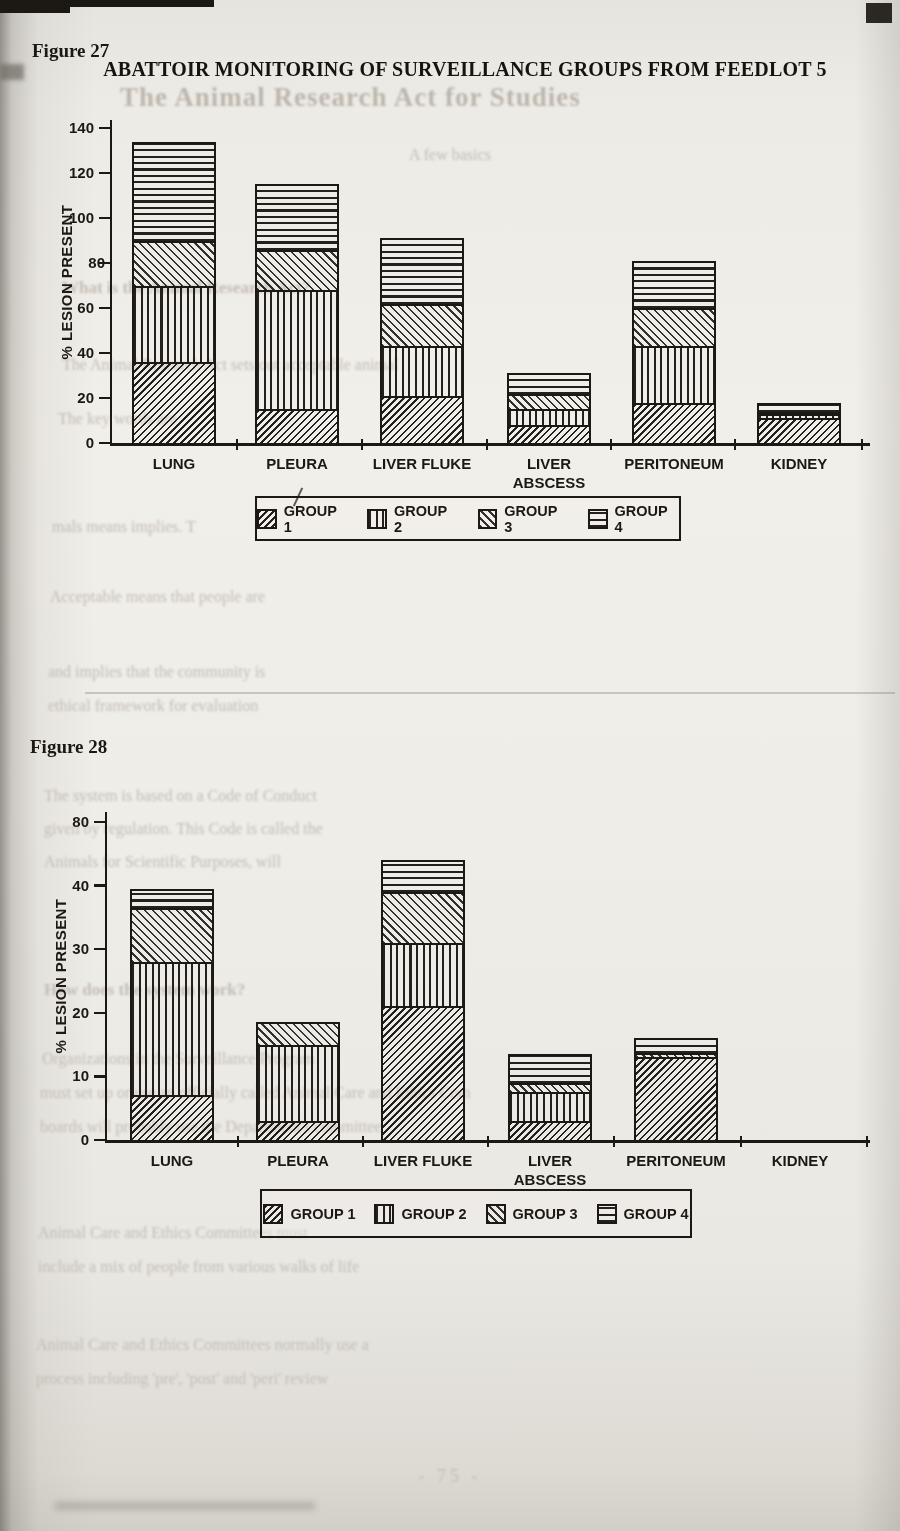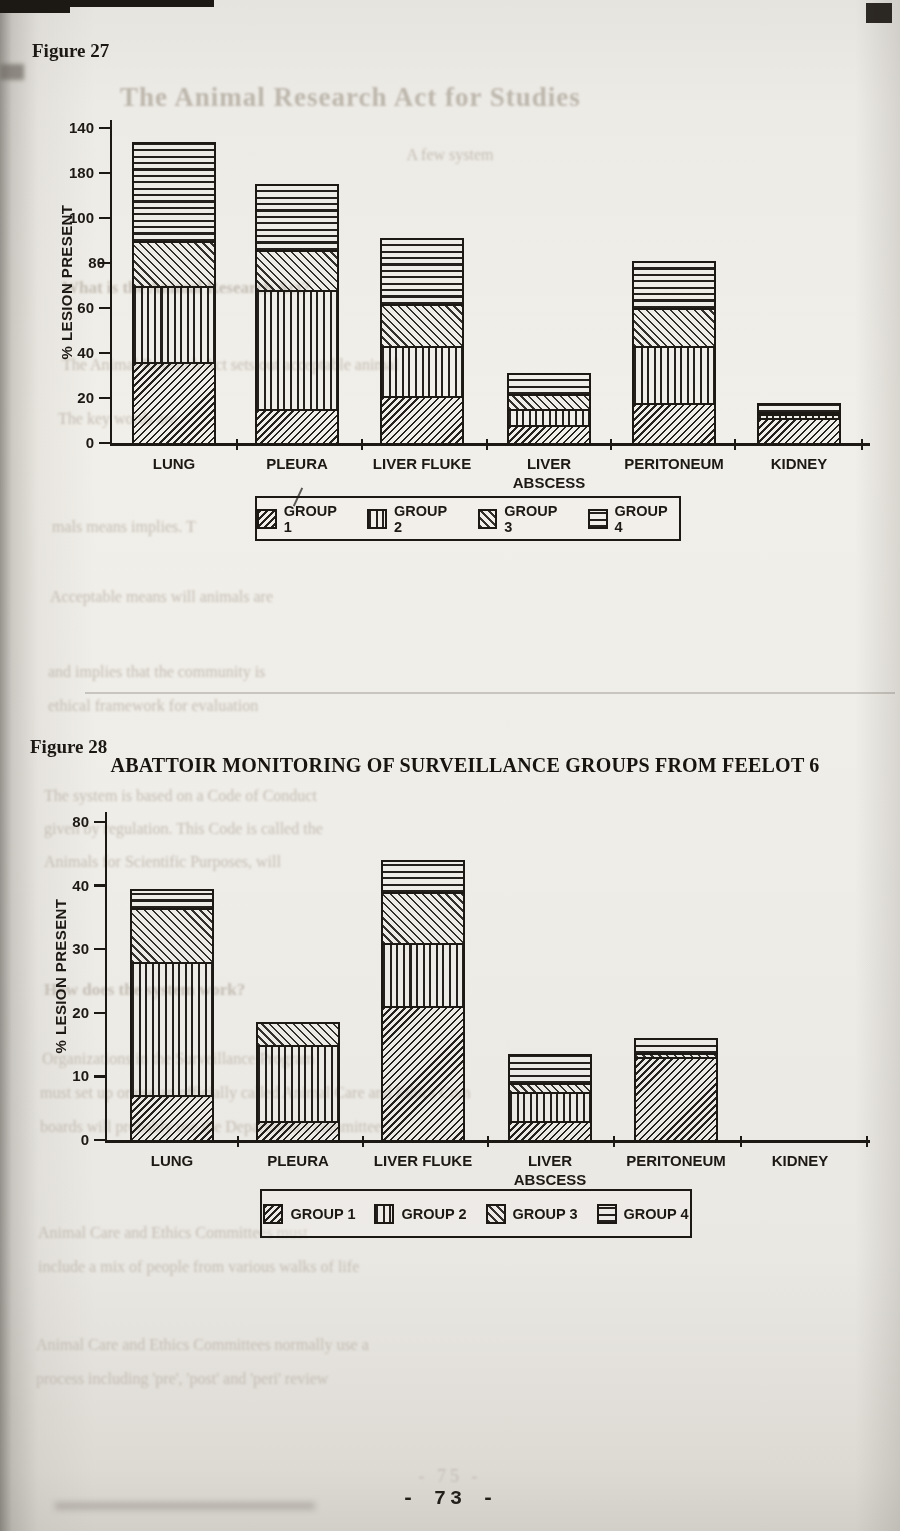--- a/index.html
+++ b/index.html
@@ -37,60 +37,61 @@
 
   <div class="abs ink" style="left:0;top:0;width:214px;height:7px;"></div>
   <div class="abs ink" style="left:0;top:0;width:70px;height:13px;"></div>
   <div class="abs ink" style="left:866px;top:3px;width:26px;height:20px;opacity:.92;"></div>
   <div class="abs" style="left:0;top:64px;width:24px;height:16px;background:#6a655e;filter:blur(2px);opacity:.65;"></div>
   <div class="abs" style="left:85px;top:692px;width:810px;height:1.5px;background:rgba(110,104,96,.30);filter:blur(.4px);"></div>
   <div class="abs" style="left:55px;top:1502px;width:260px;height:8px;background:rgba(120,114,106,.35);filter:blur(3px);"></div>
 
   <div id="ghost" class="abs" style="left:0;top:0;width:900px;height:1531px;">
       <div class="ghost-line" style="left: 120px; top: 82px; font-size: 27px; width: 660px; font-weight: bold; letter-spacing: 1px; color: rgb(188, 182, 172);">The Animal Research Act for Studies</div>
-      <div class="ghost-line" style="left: 330px; top: 146px; font-size: 16px; width: 240px; text-align: center;">A few system</div>
+      <div class="ghost-line" style="left: 330px; top: 146px; font-size: 16px; width: 240px; text-align: center;">A few basics</div>
       <div class="ghost-line" style="left: 62px; top: 278px; font-size: 17px; font-weight: bold;">What is the Animal Research Act?</div>
       <div class="ghost-line" style="left: 62px; top: 356px; font-size: 16px;">The Animal Research Act sets out acceptable animal</div>
       <div class="ghost-line" style="left: 58px; top: 410px; font-size: 16px;">The key words are</div>
       <div class="ghost-line" style="left: 52px; top: 518px; font-size: 16px;">mals means implies. T</div>
-      <div class="ghost-line" style="left: 50px; top: 588px; font-size: 16px;">Acceptable means will animals are</div>
+      <div class="ghost-line" style="left: 50px; top: 588px; font-size: 16px;">Acceptable means that people are</div>
       <div class="ghost-line" style="left: 48px; top: 663px; font-size: 16px;">and implies that the community is</div>
       <div class="ghost-line" style="left: 48px; top: 697px; font-size: 16px;">ethical framework for evaluation</div>
       <div class="ghost-line" style="left: 44px; top: 787px; font-size: 16px;">The system is based on a Code of Conduct</div>
       <div class="ghost-line" style="left: 44px; top: 820px; font-size: 16px;">given by regulation. This Code is called the</div>
       <div class="ghost-line" style="left: 44px; top: 853px; font-size: 16px;">Animals for Scientific Purposes, will</div>
       <div class="ghost-line" style="left: 44px; top: 980px; font-size: 17px; font-weight: bold;">How does the system work?</div>
       <div class="ghost-line" style="left: 42px; top: 1050px; font-size: 16px;">Organizations in the Surveillance Program</div>
       <div class="ghost-line" style="left: 40px; top: 1084px; font-size: 16px;">must set up or use an officially called Animal Care and Ethics Com</div>
       <div class="ghost-line" style="left: 40px; top: 1118px; font-size: 16px;">boards will probably use the Department's committee</div>
       <div class="ghost-line" style="left: 38px; top: 1224px; font-size: 16px;">Animal Care and Ethics Committees must</div>
       <div class="ghost-line" style="left: 36px; top: 1336px; font-size: 16px;">Animal Care and Ethics Committees normally use a</div>
       <div class="ghost-line" style="left: 38px; top: 1258px; font-size: 16px;">include a mix of people from various walks of life</div>
       <div class="ghost-line" style="left: 36px; top: 1370px; font-size: 16px;">process including 'pre', 'post' and 'peri' review</div>
       <div class="ghost-line" style="left: 330px; top: 1466px; font-size: 18px; width: 240px; text-align: center; letter-spacing: 4px;">- 75 -</div>
     </div>
 
   <div class="abs fig-label" style="left:32px;top:40px;">Figure 27</div>
+  <div class="abs fig-title" style="left:60px;top:58px;width:810px;">ABATTOIR MONITORING OF SURVEILLANCE GROUPS FROM FEEDLOT 5</div>
   <div id="chart0" class="abs" style="left:0;top:0;width:900px;height:760px;">
       <div class="abs ink" style="left: 109.5px; top: 120px; width: 2.5px; height: 325.5px;"></div>
       <div class="abs ink" style="left: 109.5px; top: 443px; width: 760.5px; height: 2.5px;"></div>
       <div class="abs ink" style="left: 99px; top: 441.75px; width: 13px; height: 2.5px;"></div>
       <div class="abs ytick-label" style="left: 50px; top: 434px; width: 44px;">0</div>
       <div class="abs ink" style="left: 99px; top: 396.75px; width: 13px; height: 2.5px;"></div>
       <div class="abs ytick-label" style="left: 50px; top: 389px; width: 44px;">20</div>
       <div class="abs ink" style="left: 99px; top: 351.75px; width: 13px; height: 2.5px;"></div>
       <div class="abs ytick-label" style="left: 50px; top: 344px; width: 44px;">40</div>
       <div class="abs ink" style="left: 99px; top: 306.75px; width: 13px; height: 2.5px;"></div>
       <div class="abs ytick-label" style="left: 50px; top: 299px; width: 44px;">60</div>
       <div class="abs ink" style="left: 99px; top: 261.75px; width: 13px; height: 2.5px;"></div>
       <div class="abs ytick-label" style="left: 61px; top: 254px; width: 44px;">80</div>
       <div class="abs ink" style="left: 99px; top: 216.75px; width: 13px; height: 2.5px;"></div>
       <div class="abs ytick-label" style="left: 50px; top: 209px; width: 44px;">100</div>
       <div class="abs ink" style="left: 99px; top: 171.75px; width: 13px; height: 2.5px;"></div>
-      <div class="abs ytick-label" style="left: 50px; top: 164px; width: 44px;">180</div>
+      <div class="abs ytick-label" style="left: 50px; top: 164px; width: 44px;">120</div>
       <div class="abs ink" style="left: 99px; top: 126.75px; width: 13px; height: 2.5px;"></div>
       <div class="abs ytick-label" style="left: 50px; top: 119px; width: 44px;">140</div>
       <div class="abs ink" style="left: 235.75px; top: 439px; width: 2.5px; height: 11px;"></div>
       <div class="abs ink" style="left: 360.75px; top: 439px; width: 2.5px; height: 11px;"></div>
       <div class="abs ink" style="left: 485.75px; top: 439px; width: 2.5px; height: 11px;"></div>
       <div class="abs ink" style="left: 609.75px; top: 439px; width: 2.5px; height: 11px;"></div>
       <div class="abs ink" style="left: 733.75px; top: 439px; width: 2.5px; height: 11px;"></div>
       <div class="abs ink" style="left: 860.75px; top: 439px; width: 2.5px; height: 11px;"></div>
       <div class="abs ylabel" style="left: 66px; top: 281.5px; transform: translate(-50%, -50%) rotate(-90deg);">% LESION PRESENT</div>
       <div class="abs" style="left: 132px; top: 141.5px; width: 84px; height: 301.5px; display: flex; flex-direction: column;">
@@ -151,21 +152,20 @@
         <div class="legend-label">GROUP 3</div>
       </div>
       <div class="legend-item" style="position: relative;">
         <div class="swatch pat4"></div>
         <div class="legend-label">GROUP 4</div>
       </div>
     </div>
   <div class="abs ink" style="left:297px;top:487px;width:2px;height:20px;transform:rotate(25deg);opacity:.7;"></div>
 
   <div class="abs fig-label" style="left:30px;top:736px;">Figure 28</div>
-  <div class="abs fig-title" style="left:60px;top:754px;width:810px;">ABATTOIR MONITORING OF SURVEILLANCE GROUPS FROM FEELOT 6</div>
   <div id="chart1" class="abs" style="left:0;top:0;width:900px;height:1531px;">
       <div class="abs ink" style="left: 104.5px; top: 812px; width: 2.5px; height: 330.5px;"></div>
       <div class="abs ink" style="left: 104.5px; top: 1140px; width: 765.5px; height: 2.5px;"></div>
       <div class="abs ink" style="left: 94px; top: 1138.75px; width: 13px; height: 2.5px;"></div>
       <div class="abs ytick-label" style="left: 45px; top: 1131px; width: 44px;">0</div>
       <div class="abs ink" style="left: 94px; top: 1075.15px; width: 13px; height: 2.5px;"></div>
       <div class="abs ytick-label" style="left: 45px; top: 1067.4px; width: 44px;">10</div>
       <div class="abs ink" style="left: 94px; top: 1011.55px; width: 13px; height: 2.5px;"></div>
       <div class="abs ytick-label" style="left: 45px; top: 1003.8px; width: 44px;">20</div>
       <div class="abs ink" style="left: 94px; top: 947.95px; width: 13px; height: 2.5px;"></div>
@@ -229,14 +229,13 @@
       <div class="legend-item" style="position: relative;">
         <div class="swatch pat3"></div>
         <div class="legend-label">GROUP 3</div>
       </div>
       <div class="legend-item" style="position: relative;">
         <div class="swatch pat4"></div>
         <div class="legend-label">GROUP 4</div>
       </div>
     </div>
 
-  <div id="page-number" class="abs" style="left:300px;top:1487px;width:300px;">- 73 -</div>
 </div>
 
 </body></html>

